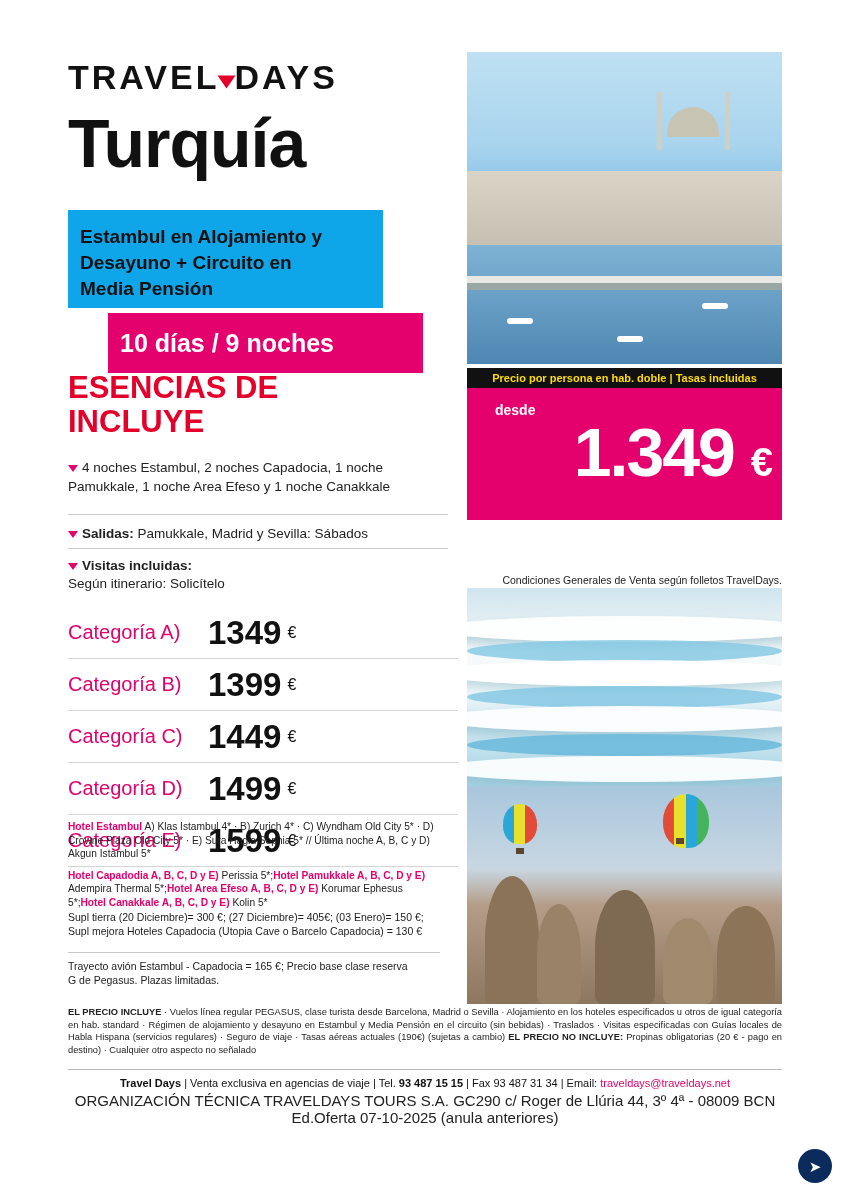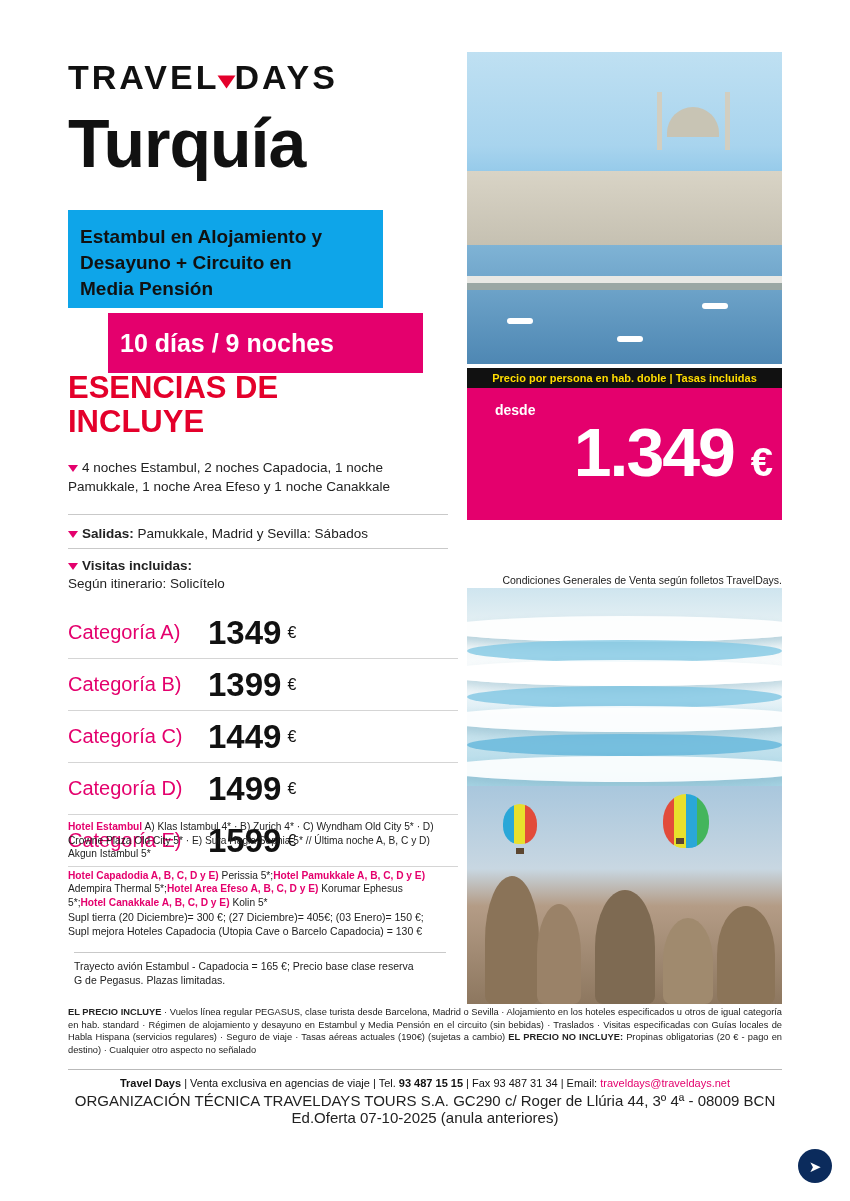--- a/index.html
+++ b/index.html
@@ -91,21 +91,21 @@
   .hotels .hl { color: #e4006d; font-weight: bold; }
   .hotels p { margin-bottom: 8px; }
 
   .supl {
     position: absolute; left: 68px; top: 910px; width: 372px;
     font-size: 10.5px; line-height: 14px; color: #222;
   }
   .traj {
     position: absolute; left: 68px; top: 952px; width: 372px;
     font-size: 10.5px; line-height: 14px; color: #222;
-    border-top: 1px solid #c9c9c9; padding-top: 6px; margin-left: 6px;
+    border-top: 1px solid #c9c9c9; padding-top: 6px;
   }
 
   
   .img-istanbul {
     position: absolute; left: 467px; top: 52px; width: 315px; height: 312px;
     overflow: hidden;
     background: linear-gradient(#bfe0f2 0%, #a8d4ee 30%, #8ec6e8 42%, #cfd8d2 44%, #bdc7bd 60%, #7fa9c9 70%, #5b93bb 100%);
   }
   .sea {
     position: absolute; left: 0; bottom: 0; width: 100%; height: 38%;

